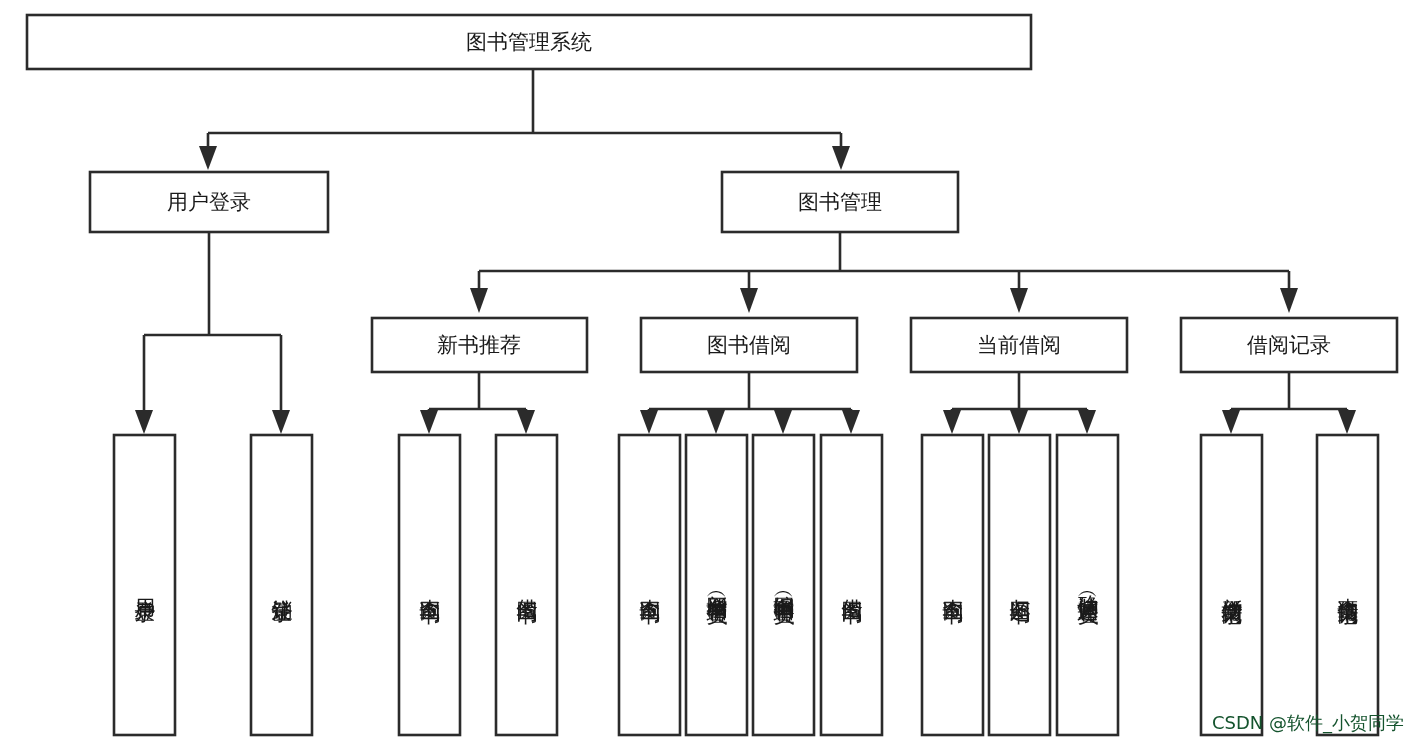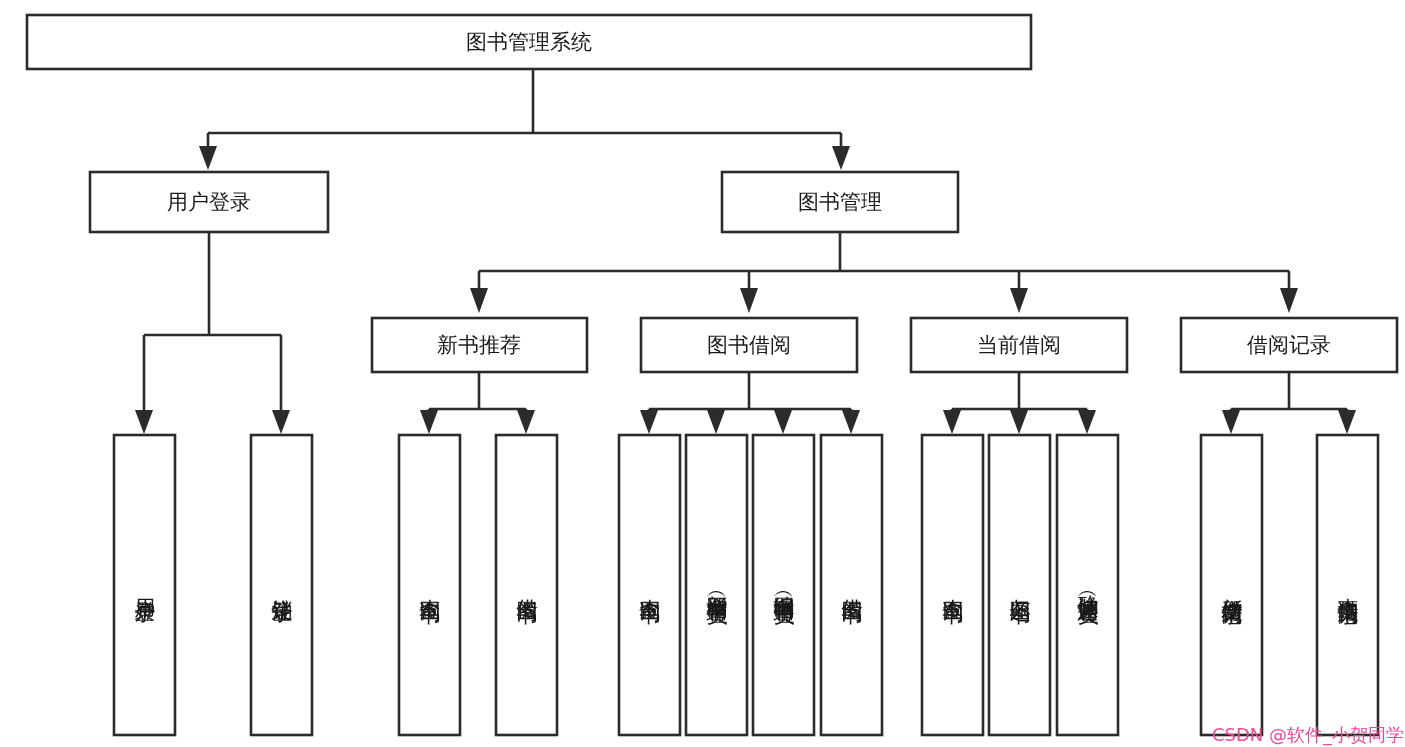--- a/index.html
+++ b/index.html
@@ -61,24 +61,24 @@
     display: flex;
     align-items: center;
     justify-content: center;
     text-align: center;
     white-space: nowrap;
     user-select: none;
   }
   .watermark {
     position: absolute;
     right: 10px;
-    bottom: 0;
+    bottom: 12px;
     font-family: "DejaVu Sans", "Liberation Sans", sans-serif;
     font-size: 18px;
-    color: #ec4899;
+    color: #14532d;
     white-space: nowrap;
     user-select: none;
   }
 </style>
 </head>
 <body>
 
 <div id="diagram-root">
 
   <svg class="flow" viewBox="0 0 1405 747">

